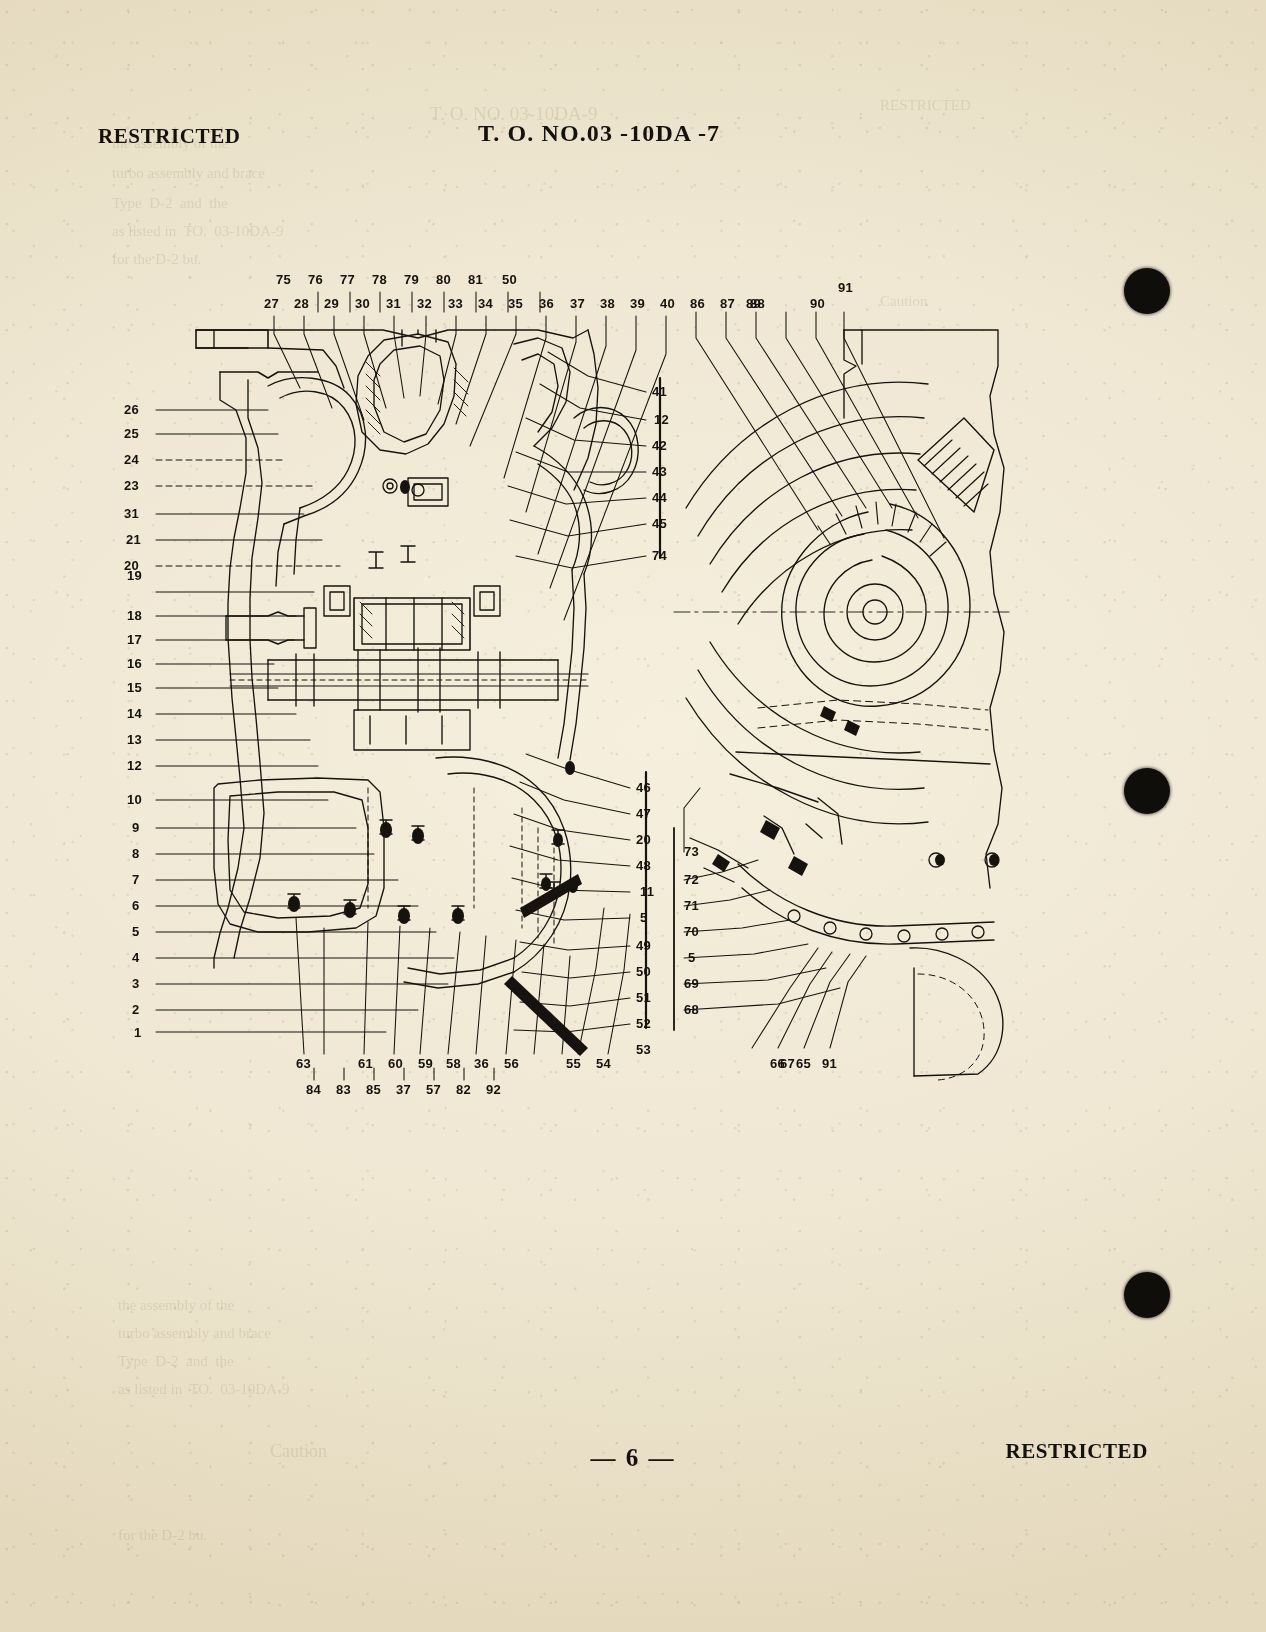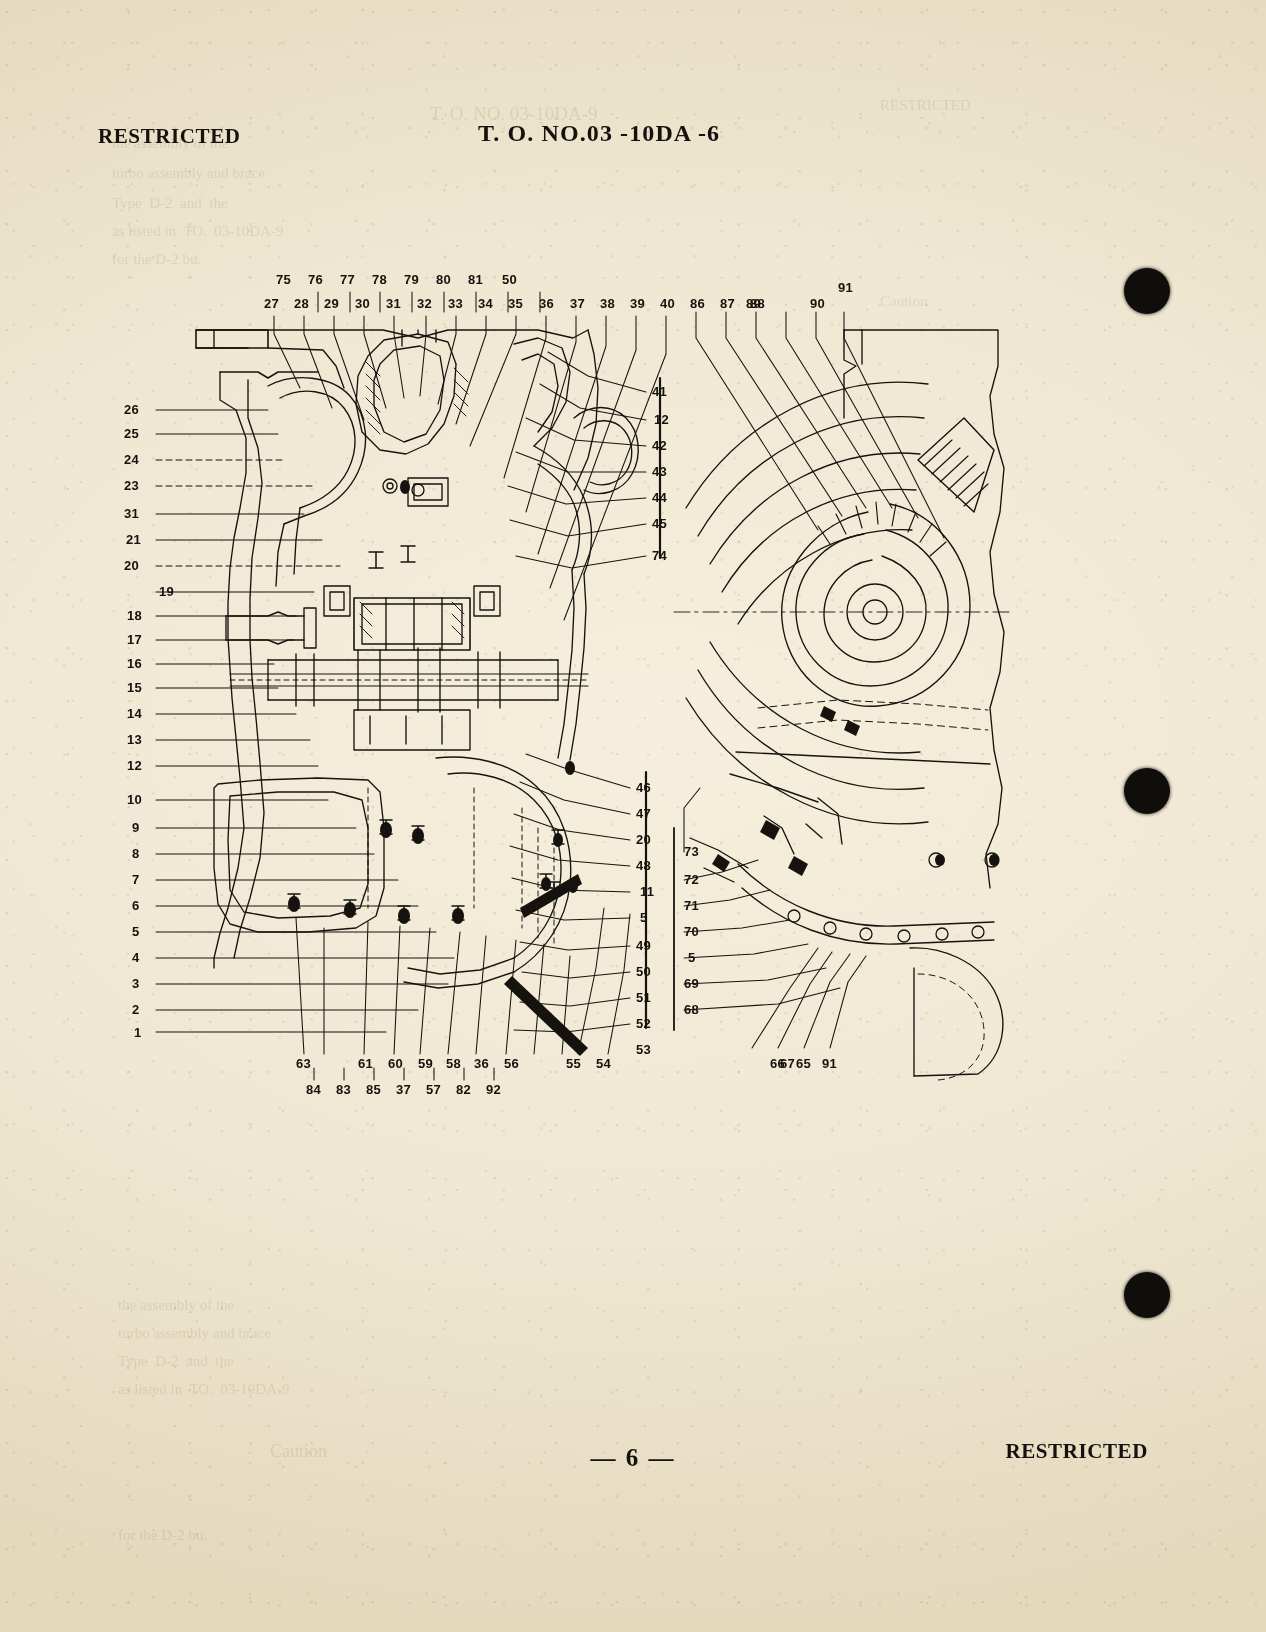--- a/index.html
+++ b/index.html
@@ -155,21 +155,21 @@
     <div class="bl" style="left:880px; top:288px;">Caution</div>
     <div class="bl" style="left:118px; top:1292px;">the assembly of the</div>
     <div class="bl" style="left:118px; top:1320px;">turbo assembly and brace</div>
     <div class="bl" style="left:118px; top:1348px;">Type  D-2  and  the</div>
     <div class="bl" style="left:118px; top:1376px;">as listed in  TO.  03-10DA-9</div>
     <div class="bl" style="left:270px; top:1438px; font-size:18px;">Caution</div>
     <div class="bl" style="left:118px; top:1522px;">for the D-2 bu.</div>
   </div>
 
   <div id="restricted-top">RESTRICTED</div>
-  <div id="to-number">T. O. NO.03 -10DA -6</div>
+  <div id="to-number">T. O. NO.03 -10DA -7</div>
 
   <div class="hole" style="left:1124px; top:268px;"></div>
   <div class="hole" style="left:1124px; top:768px;"></div>
   <div class="hole" style="left:1124px; top:1272px;"></div>
 
   <div id="figure">
 
     <svg width="900" height="830" viewBox="0 0 900 830">
       <g fill="none" stroke="#16130e" stroke-width="1.35" stroke-linecap="round" stroke-linejoin="round">
 
@@ -534,21 +534,21 @@
     <div class="callout" style="left:692px; top:28px;">90</div>
     <div class="callout" style="left:720px; top:12px;">91</div>
 
     <div class="callout" style="left:6px; top:134px;">26</div>
     <div class="callout" style="left:6px; top:158px;">25</div>
     <div class="callout" style="left:6px; top:184px;">24</div>
     <div class="callout" style="left:6px; top:210px;">23</div>
     <div class="callout" style="left:6px; top:238px;">31</div>
     <div class="callout" style="left:8px; top:264px;">21</div>
     <div class="callout" style="left:6px; top:290px;">20</div>
-    <div class="callout" style="left:9px; top:316px;margin-left:32px;">19</div>
+    <div class="callout" style="left:9px; top:300px;">19</div>
     <div class="callout" style="left:9px; top:340px;">18</div>
     <div class="callout" style="left:9px; top:364px;">17</div>
     <div class="callout" style="left:9px; top:388px;">16</div>
     <div class="callout" style="left:9px; top:412px;">15</div>
     <div class="callout" style="left:9px; top:438px;">14</div>
     <div class="callout" style="left:9px; top:464px;">13</div>
     <div class="callout" style="left:9px; top:490px;">12</div>
     <div class="callout" style="left:9px; top:524px;">10</div>
     <div class="callout" style="left:14px; top:552px;">9</div>
     <div class="callout" style="left:14px; top:578px;">8</div>

